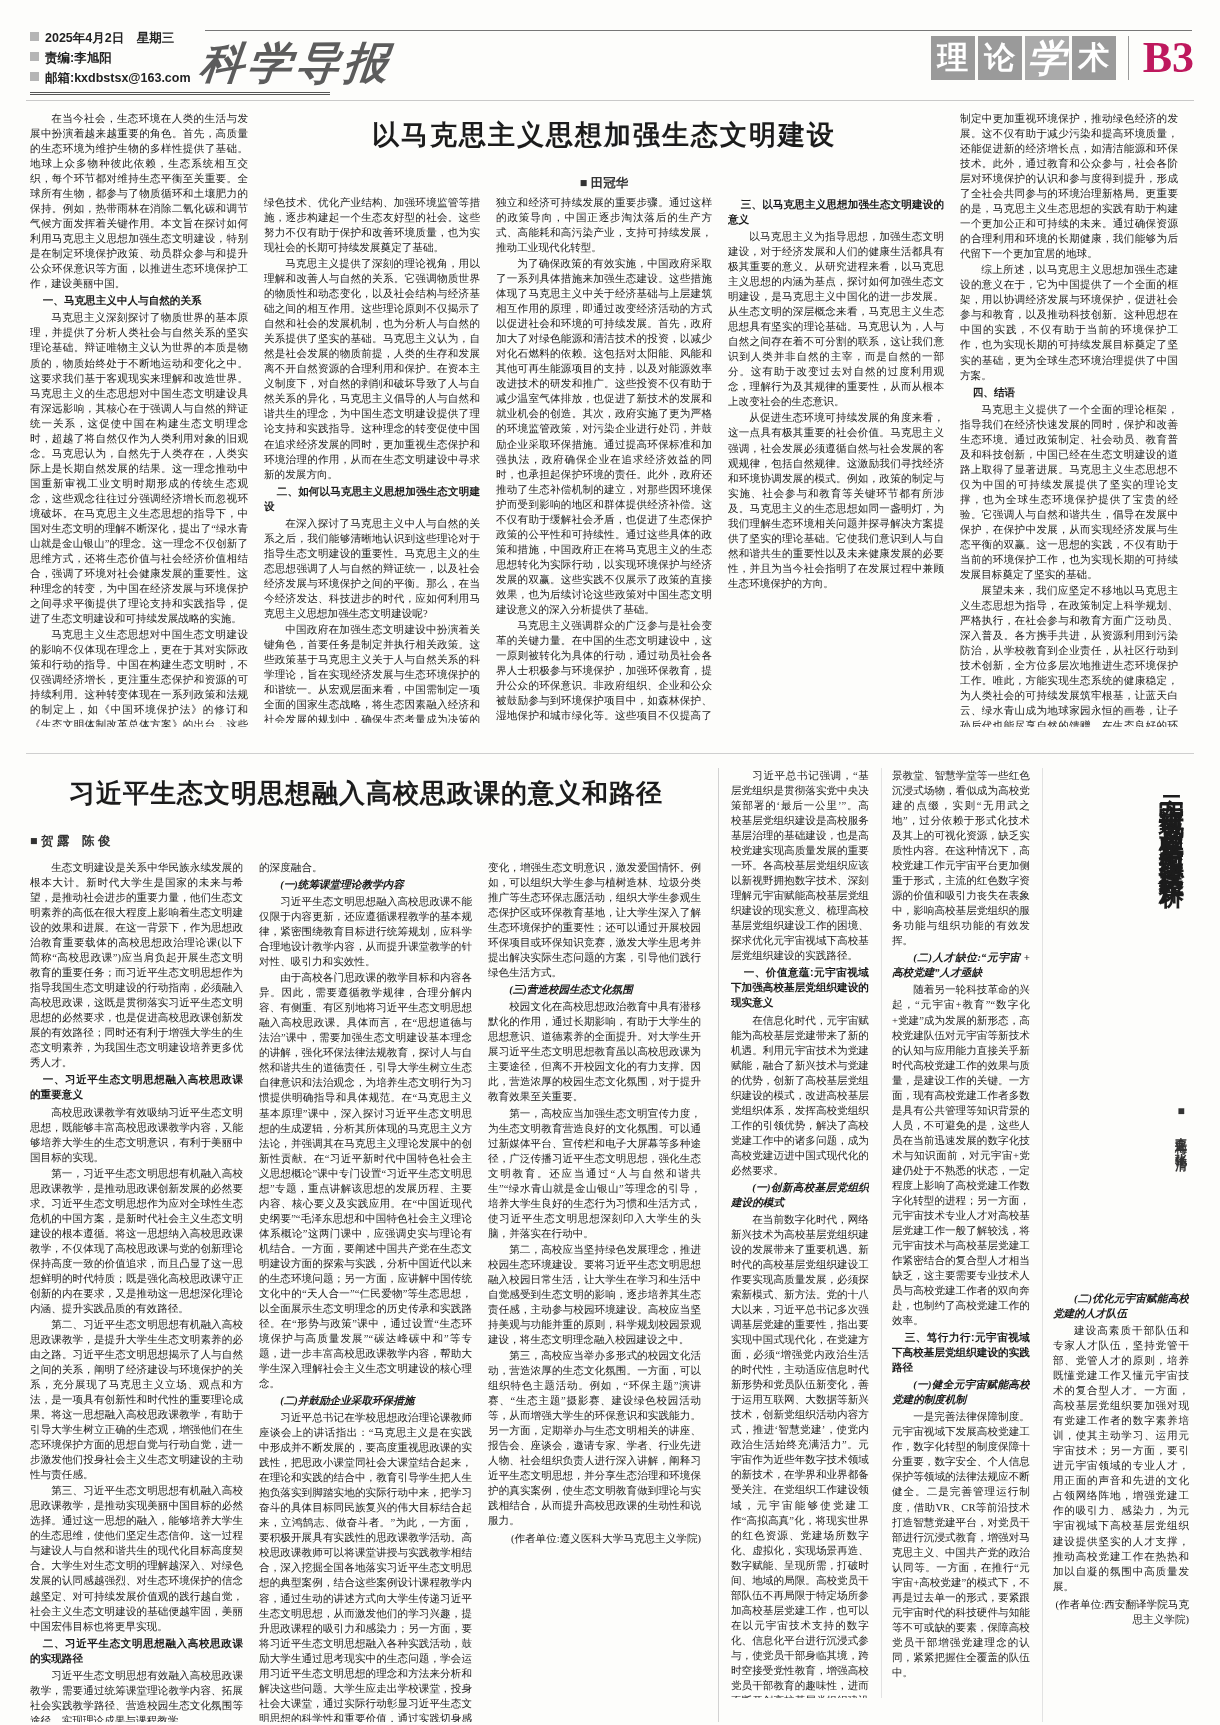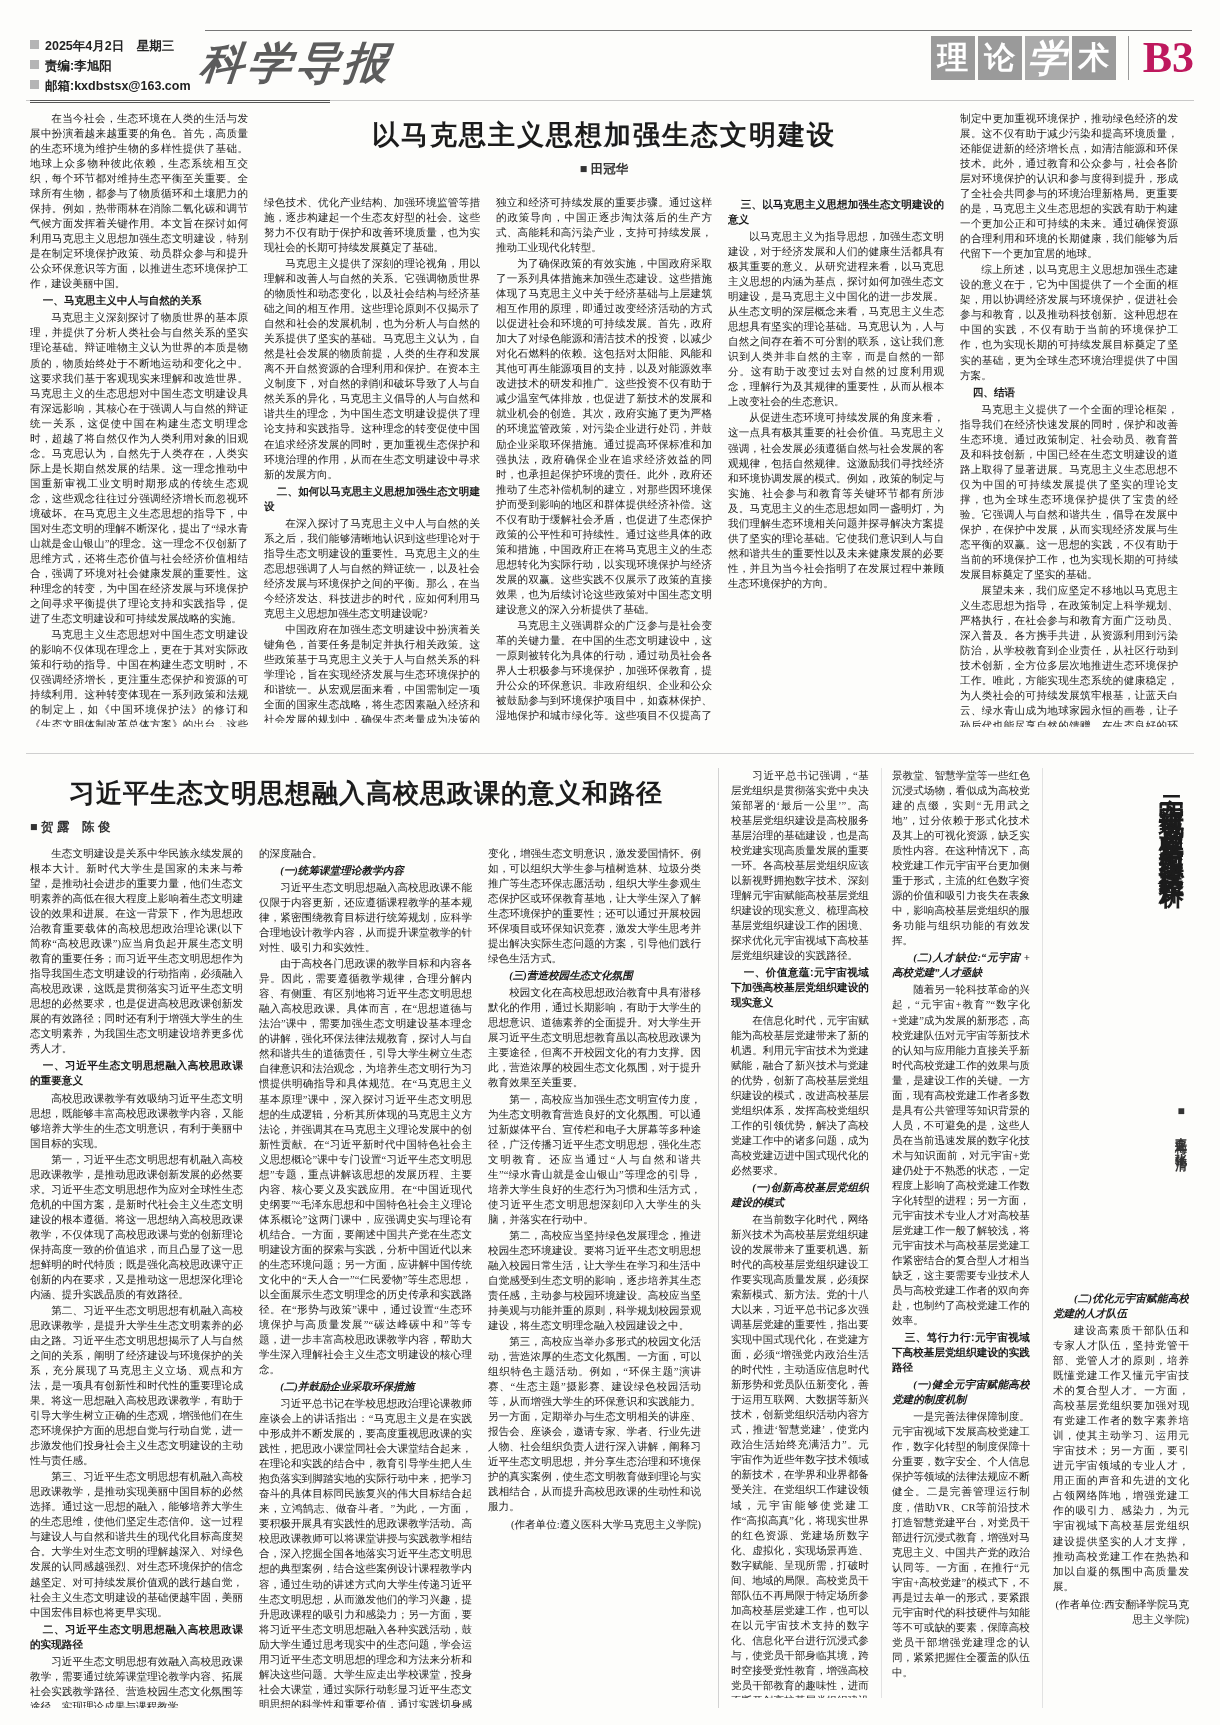--- a/index.html
+++ b/index.html
@@ -1,21 +1,21 @@
 <!DOCTYPE html>
 <html><head>
 <meta charset="utf-8">
 <style>
   html,body{margin:0;padding:0;background:#e8e8e4;}
   .page{position:relative;width:1220px;height:1725px;margin:0 auto;background:#fdfdfb;
         font-family:"Liberation Serif",serif;color:#1c1c1c;overflow:hidden;}
   
   .hdr{position:relative;height:84px;padding:16px 28px 0 28px;}
   .hdr-rule{position:absolute;left:205px;right:28px;top:30px;border-top:1.5px solid #777;}
-  .hdr-left{position:absolute;left:30px;top:36px;width:300px;font-family:"Liberation Sans",sans-serif;
+  .hdr-left{position:absolute;left:30px;top:28px;width:300px;font-family:"Liberation Sans",sans-serif;
             font-size:12.5px;font-weight:bold;color:#222;line-height:20px;padding-bottom:4px;
             border-bottom:3px double #555;}
   .hdr-left .sq{display:inline-block;width:9px;height:9px;background:#b5b5b5;margin-right:6px;vertical-align:1px;}
   .masthead{position:absolute;left:200px;top:34px;font-size:44px;font-weight:bold;font-style:italic;
             color:#5c5c5c;transform:skewX(-6deg);letter-spacing:4px;font-family:"Liberation Serif",serif;}
   .hdr-right{position:absolute;right:26px;top:36px;display:flex;align-items:center;}
   .secblocks{display:flex;gap:3px;margin-right:12px;}
   .secblock{width:44px;height:44px;background:#9a9a9a;color:#fff;font-family:"Liberation Sans",sans-serif;
             font-weight:bold;font-size:31px;display:flex;align-items:center;justify-content:center;}
   .secblock.script{background:#aaa;font-style:italic;font-size:38px;font-family:"Liberation Serif",serif;overflow:visible;}
@@ -30,21 +30,21 @@
   .t-h{font-family:"Liberation Sans",sans-serif;font-weight:bold;text-indent:1.2em;margin:2px 0;}
   .t-k{font-weight:bold;font-style:italic;text-indent:2em;margin:2px 0;}
   .t-f{font-family:"Liberation Sans",sans-serif;font-weight:bold;text-indent:2em;margin-top:3px;}
   .t-a{text-align:right;text-indent:0;margin-top:3px;}
   
   .a1{display:flex;gap:16px;padding:10px 30px 0 30px;height:628px;}
   .a1 .side{width:218px;height:616px;}
   .a1 .mid{width:680px;display:flex;flex-direction:column;}
   .a1-head{height:84px;text-align:center;}
   .a1-title{font-family:"Liberation Sans",sans-serif;font-weight:bold;font-size:27px;letter-spacing:2px;margin-top:6px;}
-  .byline{font-size:12.5px;font-weight:bold;color:#333;margin-top:8px;font-family:"Liberation Sans",sans-serif;}
+  .byline{font-size:12.5px;font-weight:bold;color:#333;margin-top:22px;font-family:"Liberation Sans",sans-serif;}
   .a1-cols{display:flex;gap:16px;}
   .a1-cols .col{width:216px;height:528px;}
   
   .divider{border-top:1px solid #cfcfcf;margin:14px 26px 0 26px;}
   
   .bottom{display:flex;padding:14px 30px 0 30px;gap:4px;}
   .a2{width:672px;padding-right:12px;}
   .a2-title{font-family:"Liberation Sans",sans-serif;font-weight:bold;font-size:26px;letter-spacing:1px;text-align:center;margin-top:8px;}
   .a2 .byline{text-align:left;}
   .a2-cols{display:flex;gap:16px;margin-top:10px;}

